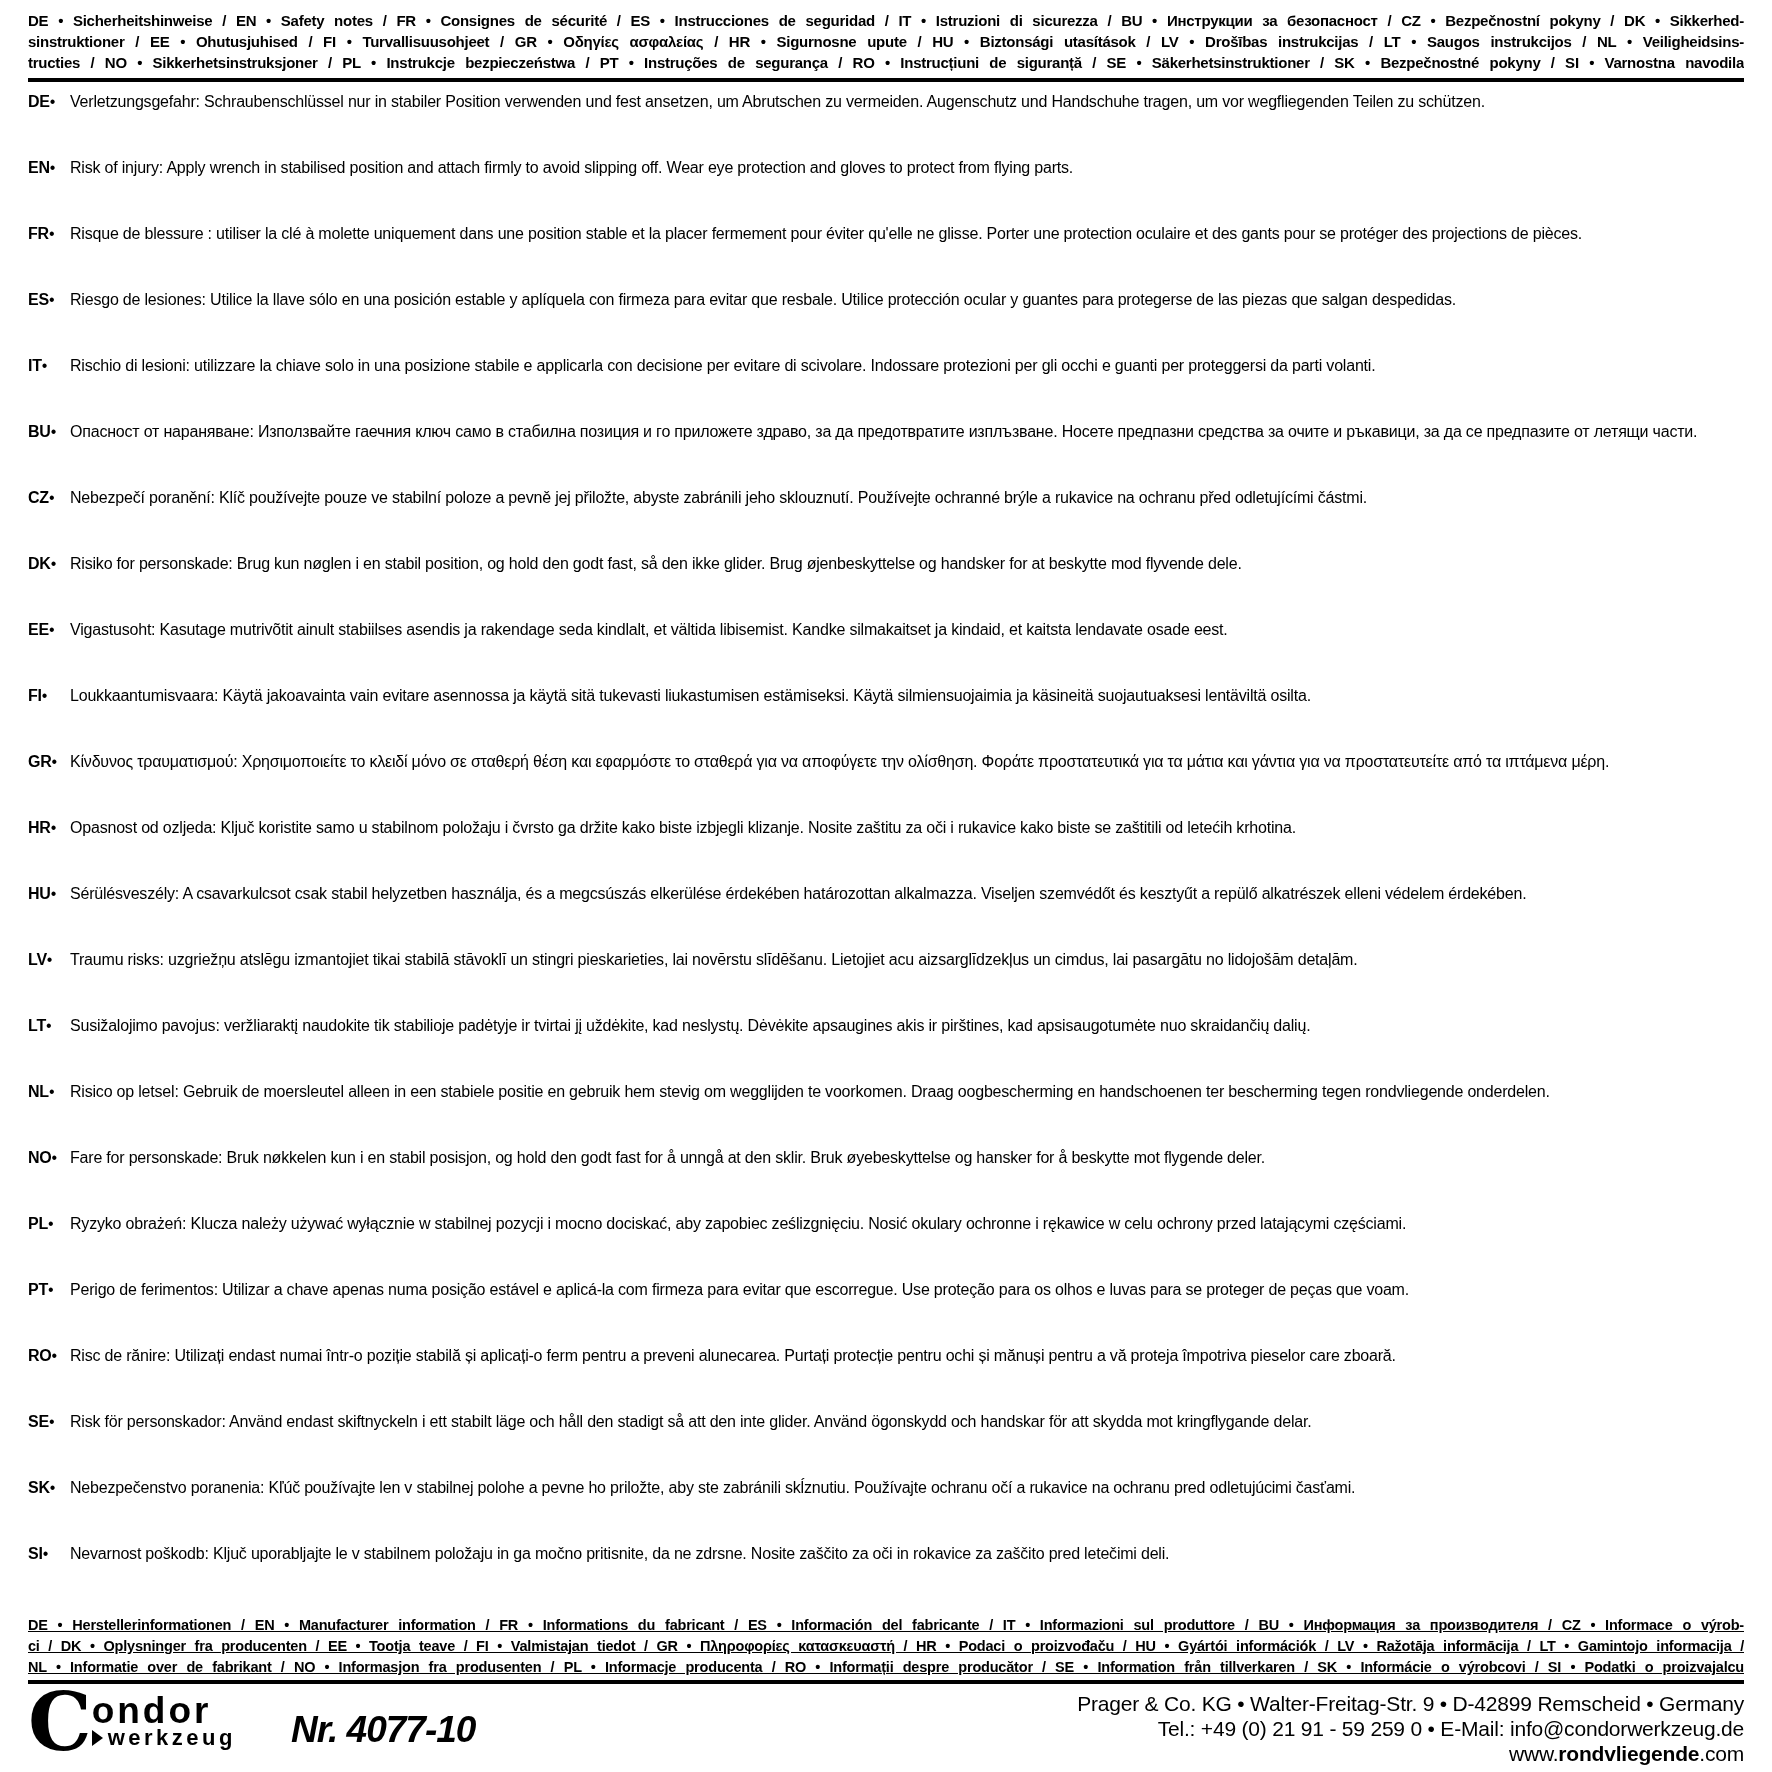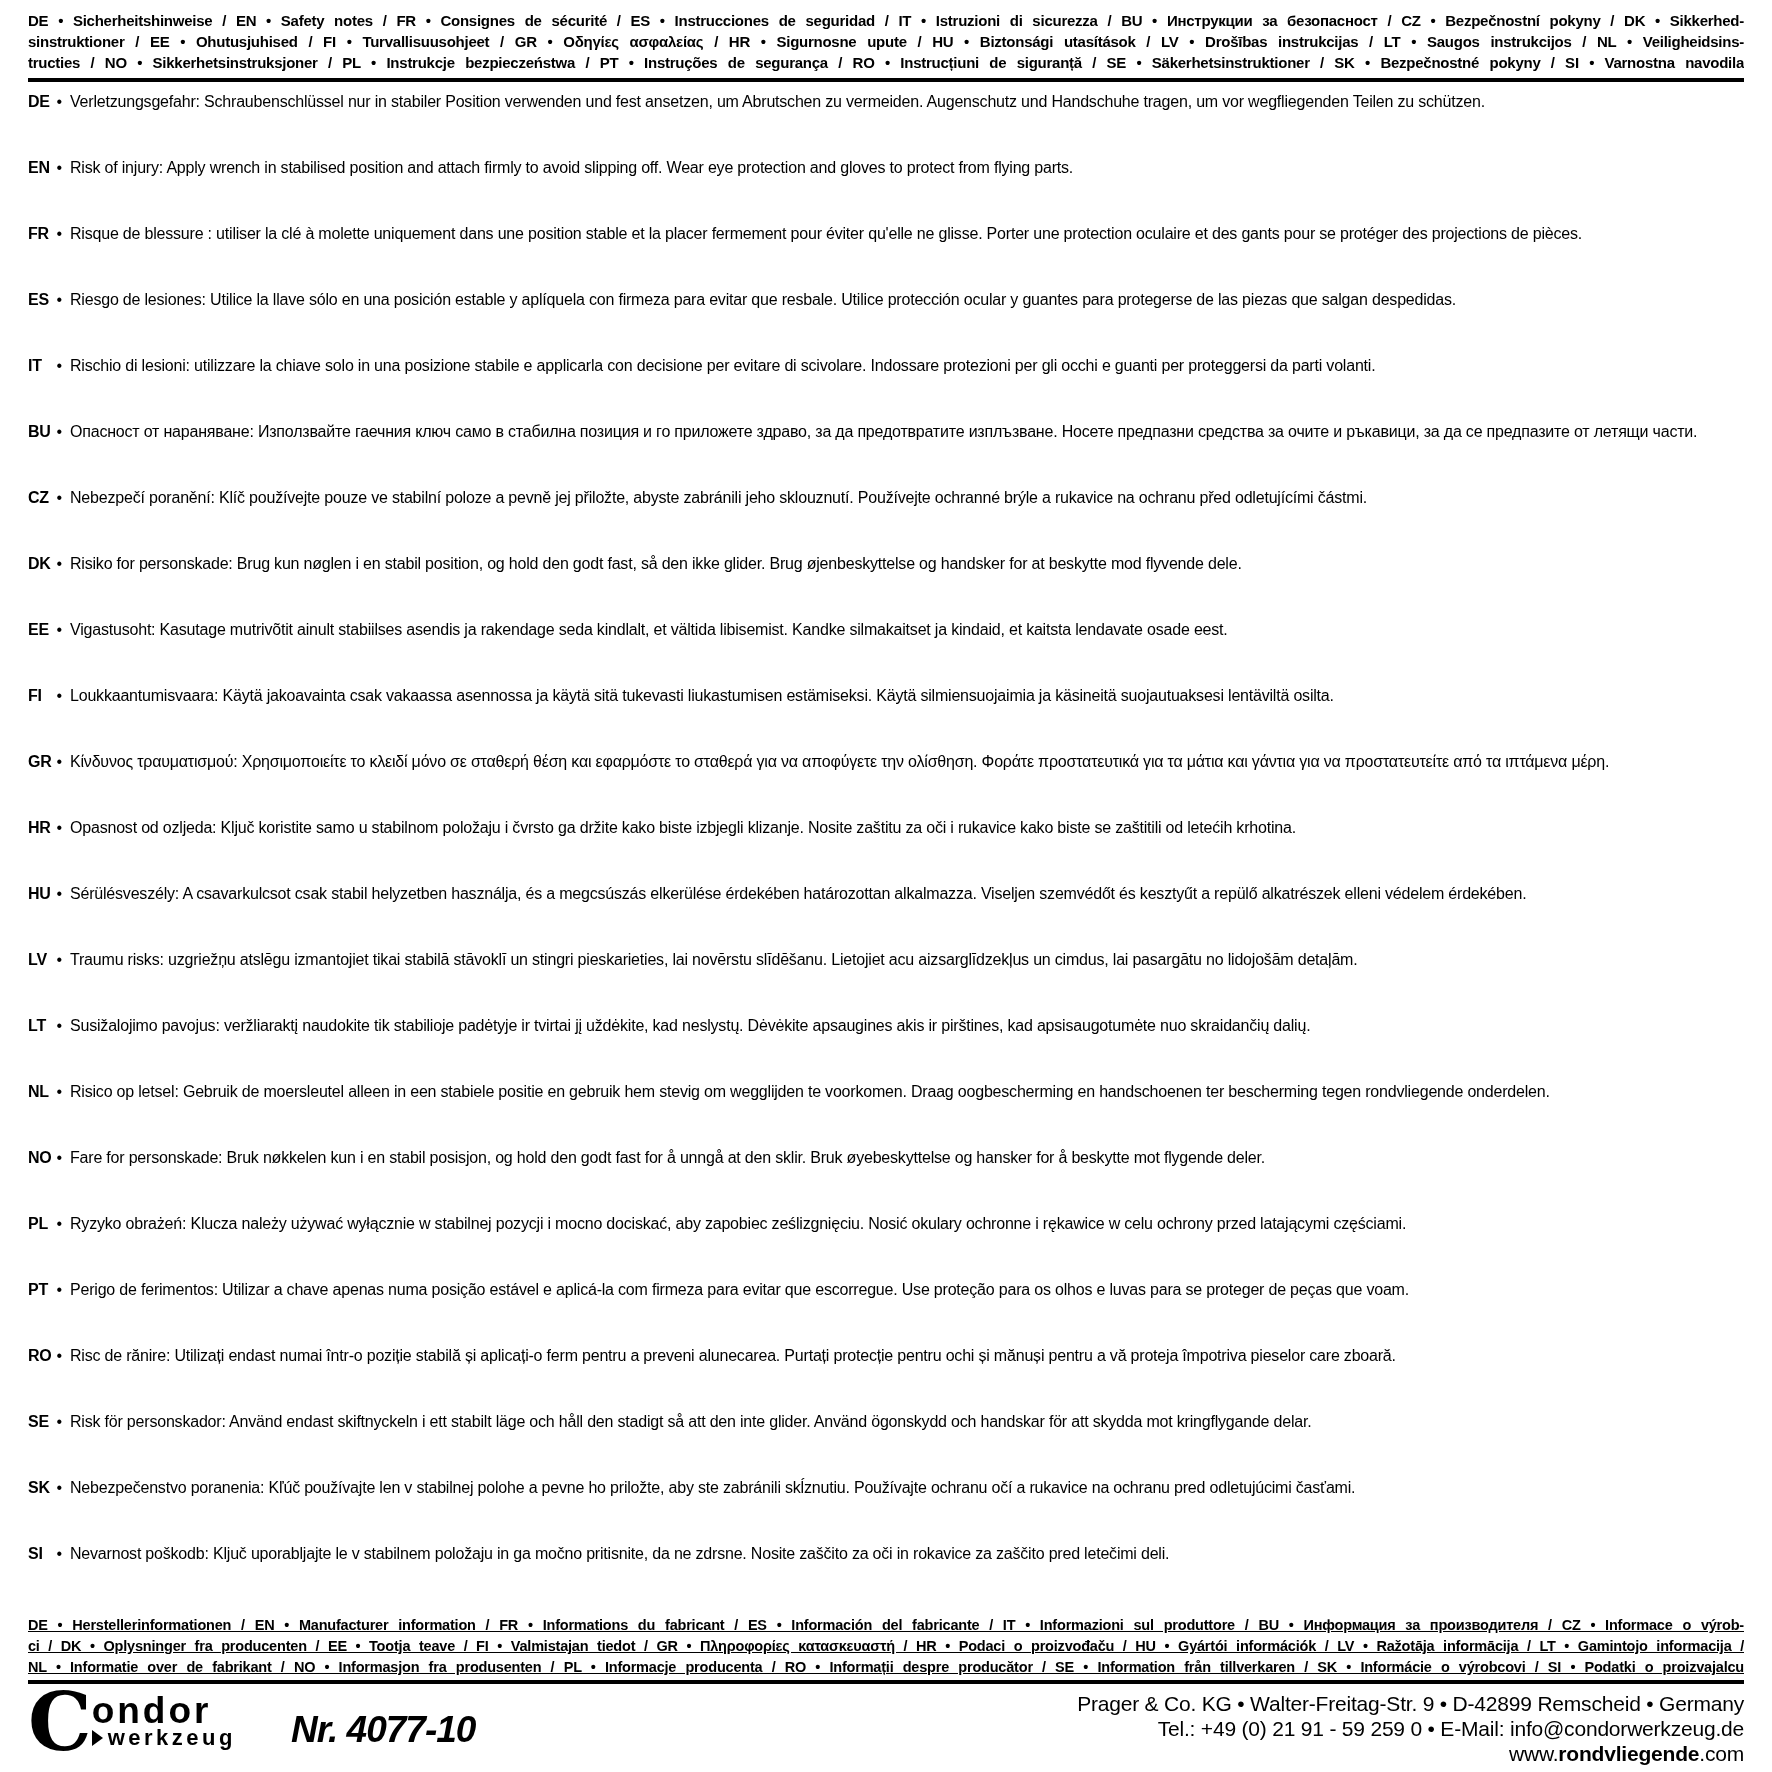--- a/index.html
+++ b/index.html
@@ -37,21 +37,20 @@
     display: flex;
     min-height: 66px;
     font-size: 16px;
     line-height: 22px;
     letter-spacing: -0.2px;
     align-items: flex-start;
   }
   .lang {
     flex: 0 0 34px;
     display: flex;
-    justify-content: space-between;
     font-weight: bold;
   }
   .lang .bullet { font-weight: normal; }
   .row .note { flex: 1; padding-left: 8px; }
   
   .mfr {
     margin-top: 6px;
     font-weight: bold;
     font-size: 14.5px;
     line-height: 21px;
@@ -206,21 +205,21 @@
         <span class="bullet">•</span>
       </span>
     <span class="note">Vigastusoht: Kasutage mutrivõtit ainult stabiilses asendis ja rakendage seda kindlalt, et vältida libisemist. Kandke silmakaitset ja kindaid, et kaitsta lendavate osade eest.</span>
   </div>
 
   <div class="row">
     <span class="lang">
         <b>FI</b>
         <span class="bullet">•</span>
       </span>
-    <span class="note">Loukkaantumisvaara: Käytä jakoavainta csak vakaassa asennossa ja käytä sitä tukevasti liukastumisen estämiseksi. Käytä silmiensuojaimia ja käsineitä suojautuaksesi lentäviltä osilta.</span>
+    <span class="note">Loukkaantumisvaara: Käytä jakoavainta vain evitare asennossa ja käytä sitä tukevasti liukastumisen estämiseksi. Käytä silmiensuojaimia ja käsineitä suojautuaksesi lentäviltä osilta.</span>
   </div>
 
   <div class="row">
     <span class="lang">
         <b>GR</b>
         <span class="bullet">•</span>
       </span>
     <span class="note">Κίνδυνος τραυματισμού: Χρησιμοποιείτε το κλειδί μόνο σε σταθερή θέση και εφαρμόστε το σταθερά για να αποφύγετε την ολίσθηση. Φοράτε προστατευτικά για τα μάτια και γάντια για να προστατευτείτε από τα ιπτάμενα μέρη.</span>
   </div>
 

